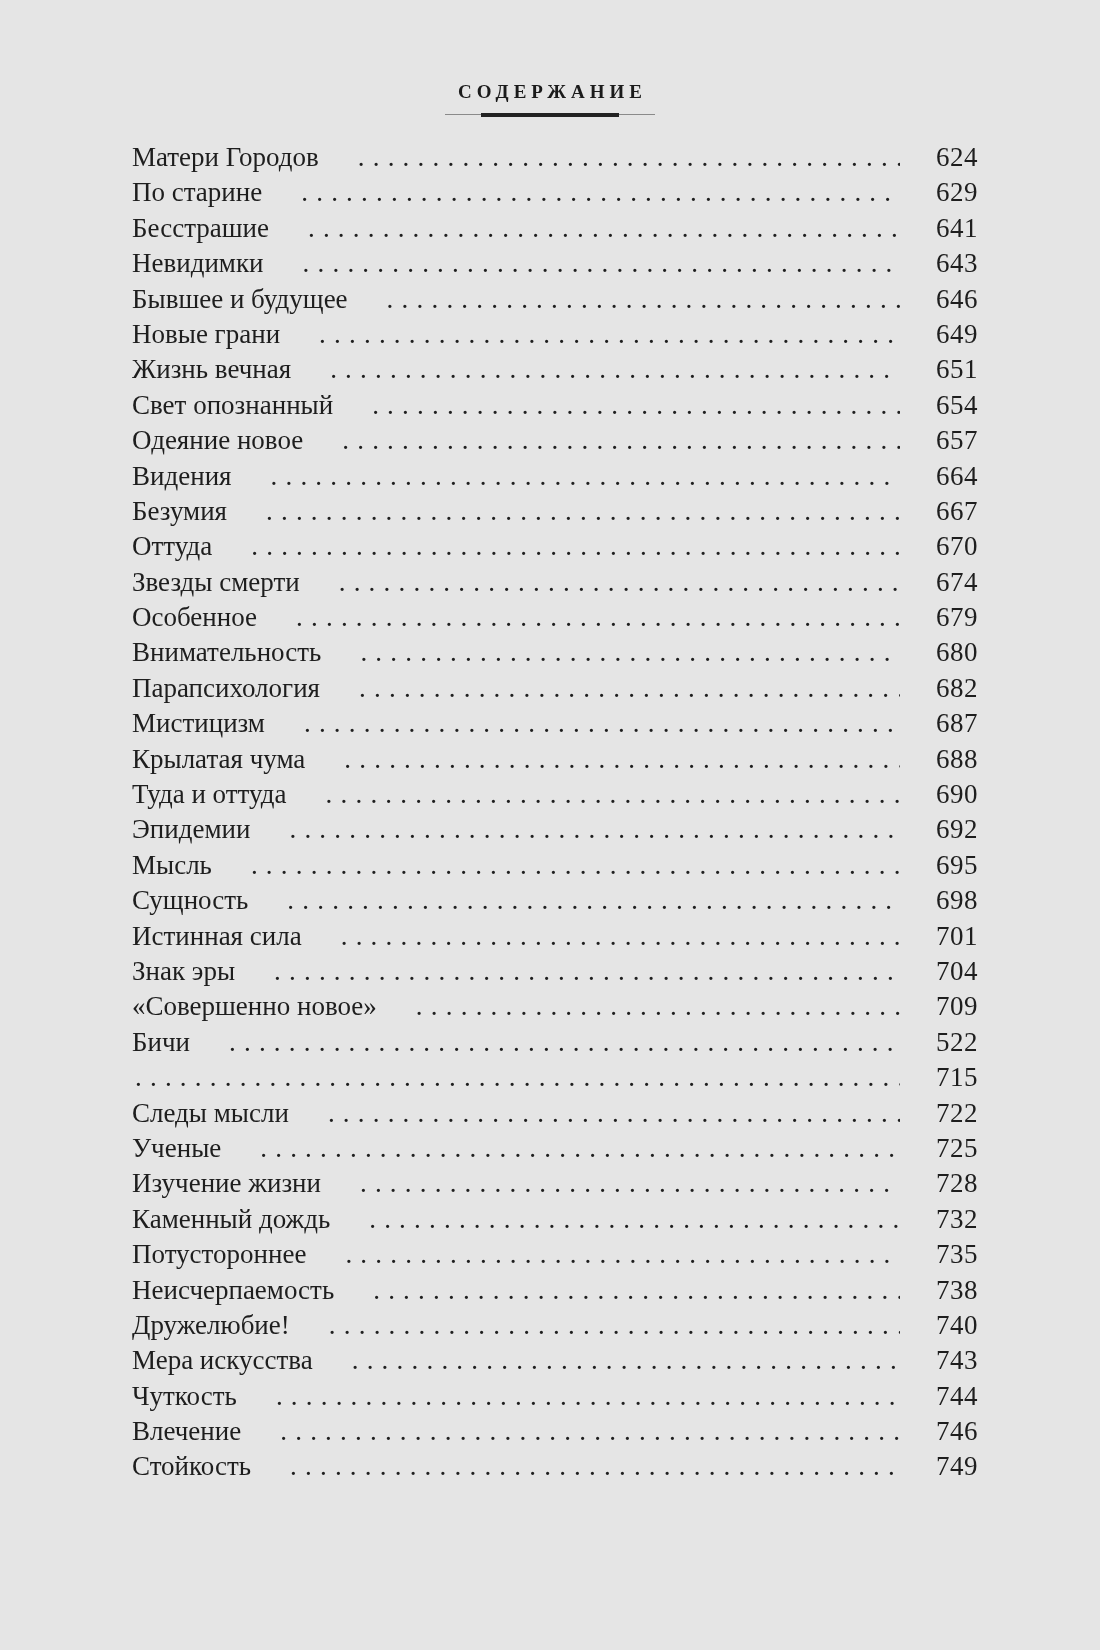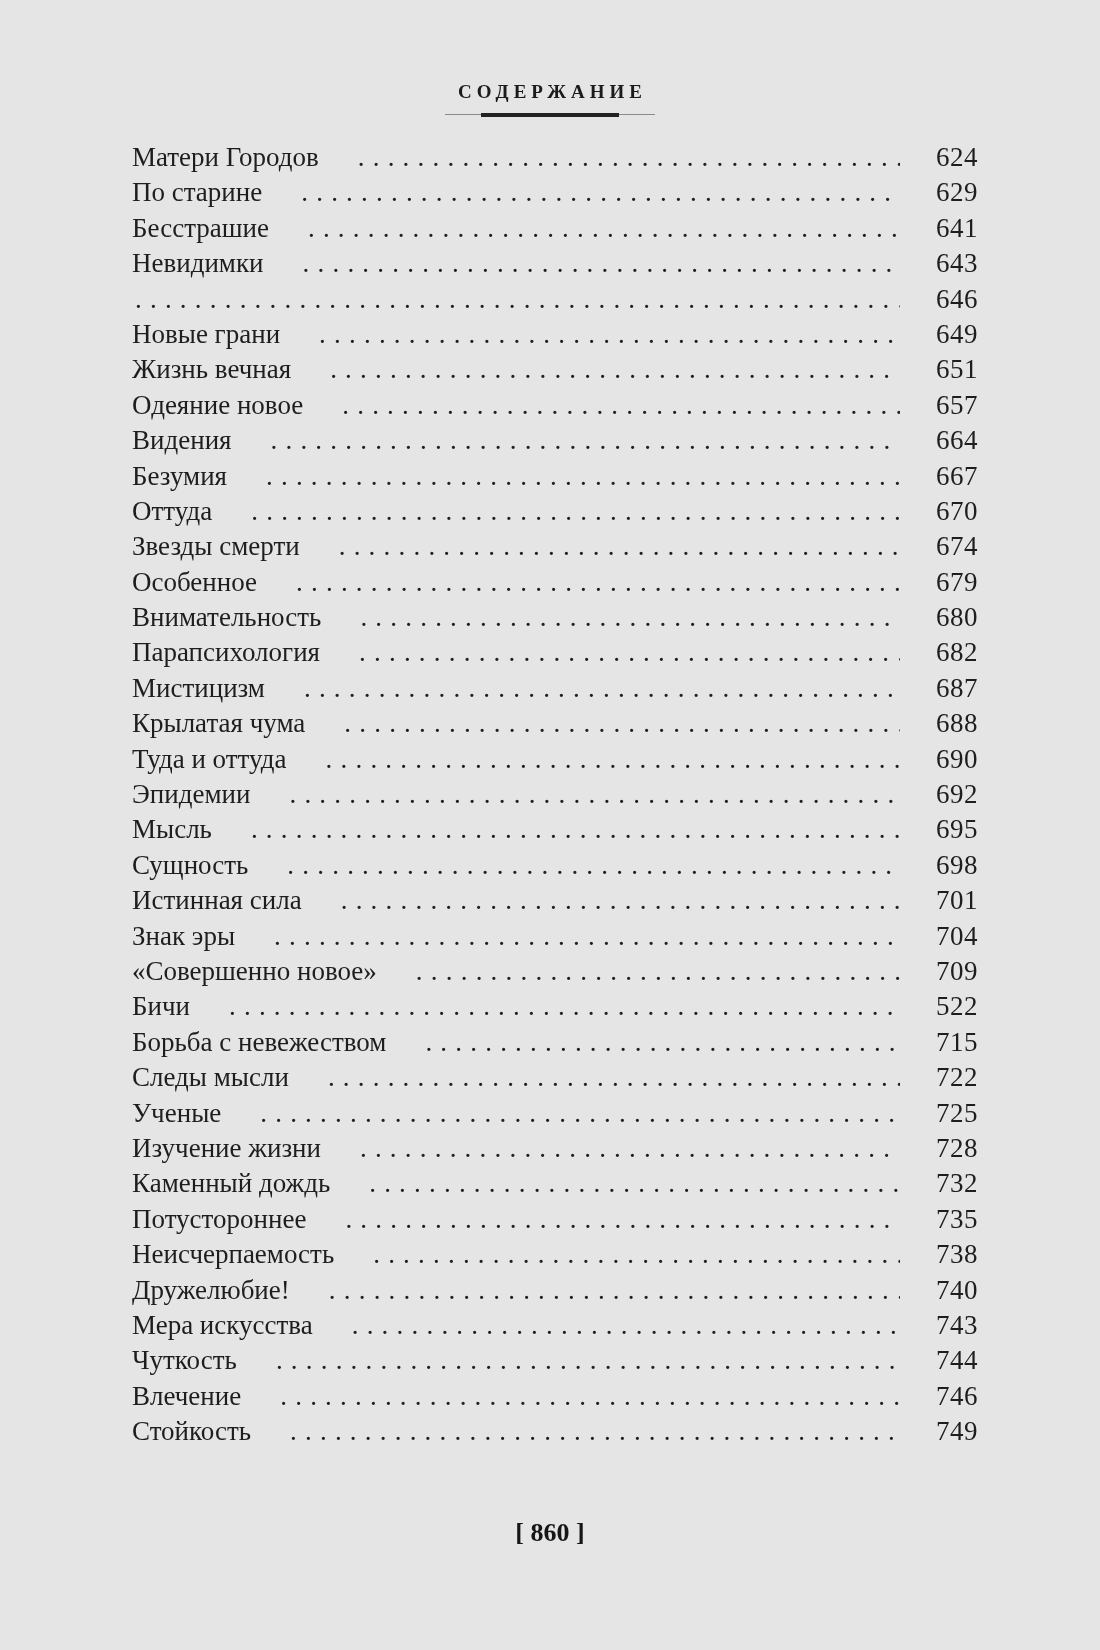--- a/index.html
+++ b/index.html
@@ -120,34 +120,40 @@
     <span class="toc-title">Бесстрашие</span>
     <span class="toc-leader"></span>
     <span class="toc-page">641</span>
   </div>
       <div class="toc-row">
     <span class="toc-title">Невидимки</span>
     <span class="toc-leader"></span>
     <span class="toc-page">643</span>
   </div>
       <div class="toc-row">
+    <span class="toc-title">Бывшее и будущее</span>
     <span class="toc-leader"></span>
     <span class="toc-page">646</span>
   </div>
       <div class="toc-row">
     <span class="toc-title">Новые грани</span>
     <span class="toc-leader"></span>
     <span class="toc-page">649</span>
   </div>
       <div class="toc-row">
     <span class="toc-title">Жизнь вечная</span>
     <span class="toc-leader"></span>
     <span class="toc-page">651</span>
   </div>
       <div class="toc-row">
+    <span class="toc-title">Свет опознанный</span>
+    <span class="toc-leader"></span>
+    <span class="toc-page">654</span>
+  </div>
+      <div class="toc-row">
     <span class="toc-title">Одеяние новое</span>
     <span class="toc-leader"></span>
     <span class="toc-page">657</span>
   </div>
       <div class="toc-row">
     <span class="toc-title">Видения</span>
     <span class="toc-leader"></span>
     <span class="toc-page">664</span>
   </div>
       <div class="toc-row">
@@ -224,21 +230,20 @@
     <span class="toc-title">«Совершенно новое»</span>
     <span class="toc-leader"></span>
     <span class="toc-page">709</span>
   </div>
       <div class="toc-row">
     <span class="toc-title">Бичи</span>
     <span class="toc-leader"></span>
     <span class="toc-page">522</span>
   </div>
       <div class="toc-row">
-    <span class="toc-title">Борьба с невежеством</span>
     <span class="toc-leader"></span>
     <span class="toc-page">715</span>
   </div>
       <div class="toc-row">
     <span class="toc-title">Следы мысли</span>
     <span class="toc-leader"></span>
     <span class="toc-page">722</span>
   </div>
       <div class="toc-row">
     <span class="toc-title">Ученые</span>
@@ -285,17 +290,14 @@
     <span class="toc-leader"></span>
     <span class="toc-page">746</span>
   </div>
       <div class="toc-row">
     <span class="toc-title">Стойкость</span>
     <span class="toc-leader"></span>
     <span class="toc-page">749</span>
   </div>
     </div>
 
-  <div class="page-footer">
-    <span>[ 860 ]</span>
-  </div>
 
 </div>
 
 </body></html>

